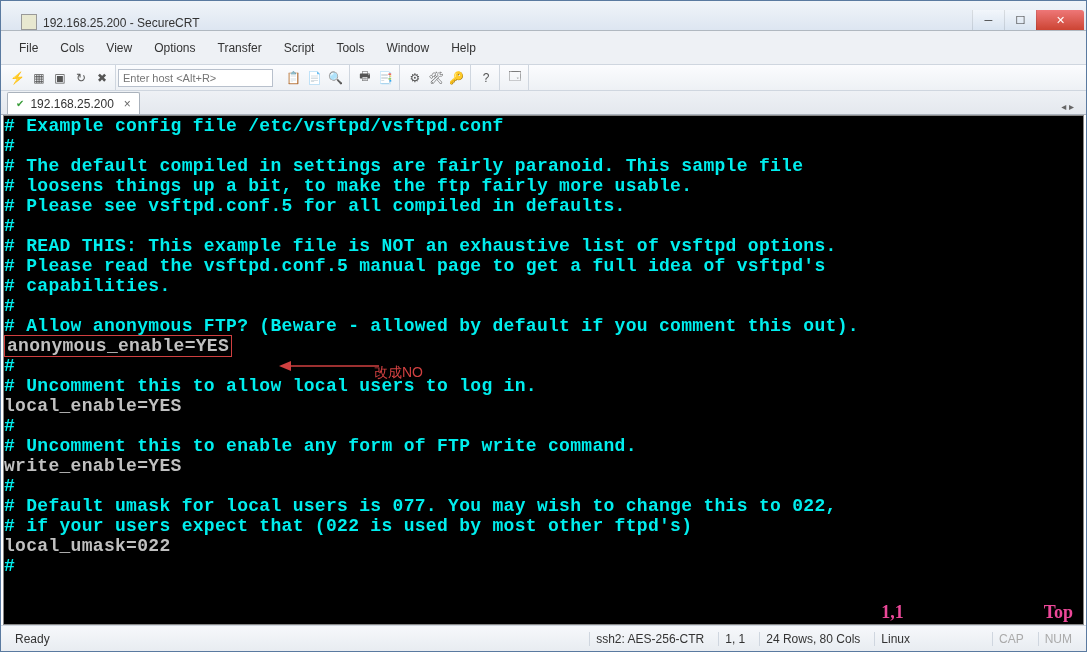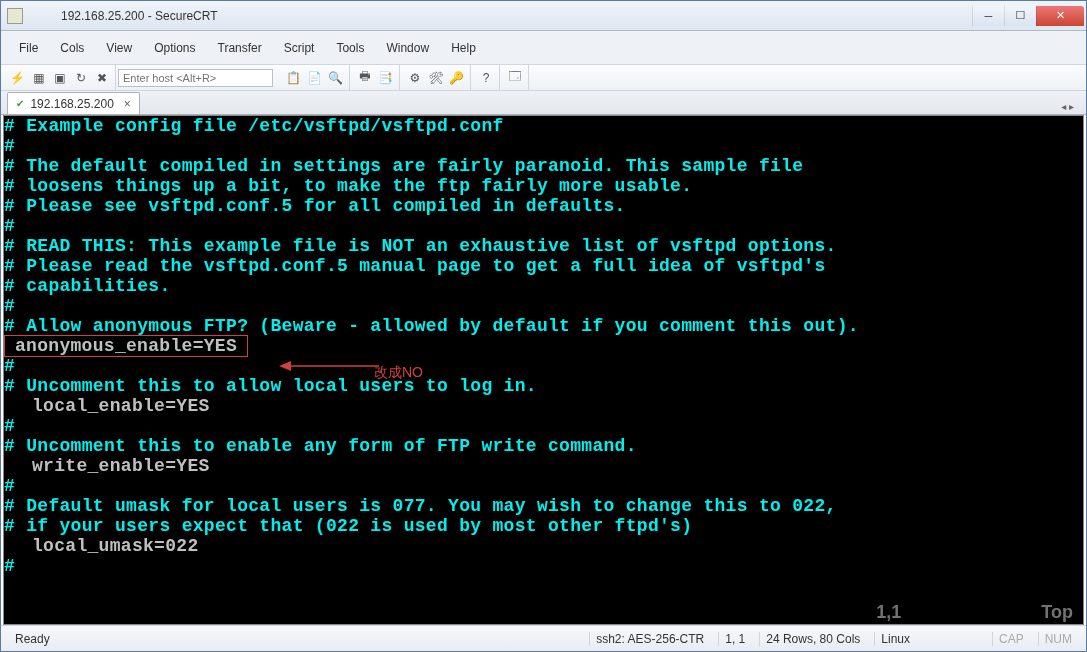--- a/index.html
+++ b/index.html
@@ -1,18 +1,18 @@
 <!DOCTYPE html>
 <html><head>
 <meta charset="utf-8">
 <style>
 * { box-sizing: border-box; margin: 0; padding: 0; }
 body { font-family: "Segoe UI", Tahoma, sans-serif; font-size: 12px; background: #d4e4c8; width: 1087px; height: 652px; overflow: hidden; }
 .window { width: 1087px; height: 652px; background: #fff; border: 1px solid #5a7aa0; display: flex; flex-direction: column; }
-.titlebar { height: 30px; background: linear-gradient(#f0f4f9,#dde6f1); display: flex; align-items: center; padding: 0 2px 0 6px; border-bottom: 1px solid #b0b8c0; gap: 32px; }
+.titlebar { height: 30px; background: linear-gradient(#f0f4f9,#dde6f1); display: flex; align-items: flex-end; padding: 0 2px 0 20px; border-bottom: 1px solid #b0b8c0; }
 .titlebar .app-icon { width: 16px; height: 16px; background: #e8e8d0; border: 1px solid #999; margin-right: 6px; }
 .titlebar .title { flex: 1; color: #333; font-size: 12px; }
 .win-controls { display: flex; }
 .win-btn { width: 32px; height: 20px; margin-left: 0; display: flex; align-items: center; justify-content: center; font-size: 11px; border-left: 1px solid rgba(0,0,0,.1); }
 .win-min, .win-max { background: linear-gradient(#f2f6fb,#d9e4f1); color:#333; }
 .win-close { width: 48px; background: linear-gradient(#e77,#c43); color:#fff; border-radius: 0 3px 0 0; }
 .menubar { height: 34px; background: #eef1f5; display: flex; align-items: center; padding: 0 8px; border-bottom: 1px solid #cfd6df; gap: 2px; }
 .menubar span { padding: 2px 10px; color: #333; font-size: 12px; }
 .toolbar { height: 26px; background: linear-gradient(#fbfcfe,#eef1f5); display: flex; align-items: center; padding: 0 4px; border-bottom: 1px solid #cfd6df; gap: 2px; }
 .tool-group { display: flex; align-items: center; padding: 0 4px; border-right: 1px solid #cfd6df; height: 100%; gap: 3px; }
@@ -21,25 +21,25 @@
 .host-input { width: 155px; height: 18px; font-size: 11px; color:#888; padding: 0 4px; border: 1px solid #b8c0cc; background:#fff; }
 .toolbar-right { margin-left:auto; }
 .tab-strip { height: 24px; background: linear-gradient(#eef1f5,#e4e8ee); display:flex; align-items:flex-end; padding: 0 6px; border-bottom:1px solid #aab2bc; }
 .tab { height: 22px; background: #fff; border: 1px solid #aab2bc; border-bottom: none; border-radius: 2px 2px 0 0; display:flex; align-items:center; padding: 0 8px; font-size: 12px; color:#333; gap:6px; }
 .tab .dot { color:#3a9d3a; font-size:10px; }
 .tab .x { color:#666; font-size:12px; margin-left:4px; }
 .tab-strip .spacer { flex:1; }
 .tab-menu { margin-right:4px; color:#666; font-size:10px; padding:2px; }
 .terminal { flex:1; background:#000; position:relative; overflow:hidden; border:1px solid #888; margin: 0 2px; }
 .terminal pre { font-family: "Courier New", monospace; font-size: 18px; font-weight: bold; line-height: 20px; color:#00eeee; white-space:pre; padding: 0; letter-spacing: 0.3px; }
-.terminal .gray { color:#c0c0c0;padding-left:28px; }
-.terminal .hl { border:1px solid #d04040; padding: 0 10px; }
+.terminal .gray { color:#c0c0c0; }
+.terminal .hl { border:1px solid #d04040; padding: 0 2px; }
 .annotation-arrow { position:absolute; left:275px; top:240px; width:100px; height:20px; pointer-events:none; }
 .annotation-label { position:absolute; left:370px; top:248px; color:#d04040; font-family:"Microsoft YaHei",sans-serif; font-size:14px; font-weight:normal; pointer-events:none; }
-.status-line { position:absolute; bottom:0; left:0; right:0; height:22px; color:#737373; font-family:Liberation Sans, sans-serif; font-size:18px; font-weight:bold; display:flex; padding:0 10px; }
+.status-line { position:absolute; bottom:0; left:0; right:0; height:22px; color:#ec4899; font-family:Liberation Serif, serif; font-size:18px; font-weight:bold; display:flex; padding:0 10px; }
 .status-line .pos { margin-left:auto; margin-right:140px; }
 .status-line .top { }
 .statusbar { height:26px; background:linear-gradient(#f6f8fb,#e8ecf1); border-top:1px solid #cfd6df; display:flex; align-items:center; font-size:12px; color:#333; padding:0 8px; gap:8px; }
 .statusbar .cell { padding:0 6px; border-left:1px solid #cfd6df; }
 .statusbar .cell:first-child { border-left:none; flex:1; }
 .statusbar .dim { color:#aaa; }
 </style>
 </head>
 <body>
 

